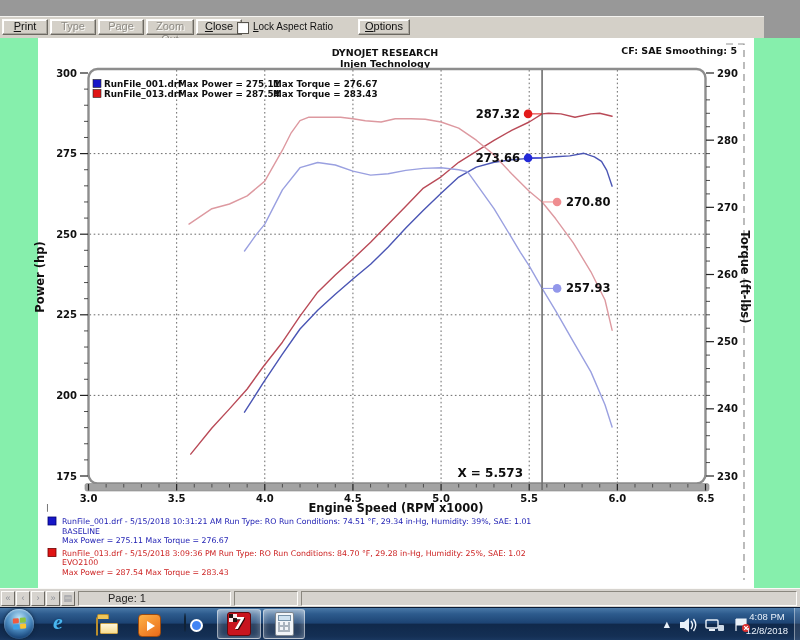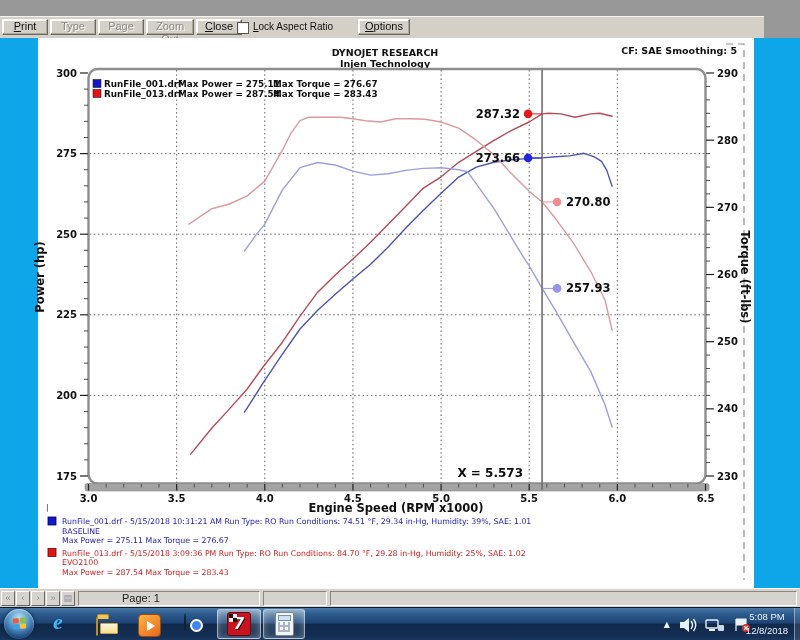--- a/index.html
+++ b/index.html
@@ -29,42 +29,42 @@
   .tb-btn{position:absolute;top:2px;height:16px;box-sizing:border-box;background:#d4d0c8;
     border:1px solid;border-color:#fdfcfa #6c6962 #6c6962 #fdfcfa;box-shadow:inset -1px -1px 0 #a9a69e,inset 1px 1px 0 #ffffff;
     font-size:11px;color:#111;text-align:center;line-height:13px;display:inline-block;}
   .tb-btn.disabled{color:#8e8b84;text-shadow:1px 1px 0 #fdfdfb;}
   .acc::first-letter{text-decoration:underline;}
   .checkbox{position:absolute;left:237px;top:5px;width:10px;height:10px;background:#fff;
     border:1px solid #58554e;box-shadow:inset 1px 1px 0 #9996902e;}
   .chk-label{position:absolute;left:253px;top:4px;font-size:10px;color:#111;display:inline-block;}
 
   
-  .preview{position:absolute;left:0;top:38px;width:800px;height:550px;background:#0ea5e9;}
+  .preview{position:absolute;left:0;top:38px;width:800px;height:550px;background:#86efac;}
   .preview svg{position:absolute;left:0;top:0;}
   .frame{fill:none;stroke:#8d8d8d;stroke-width:2.4;}
   .axisbar{fill:#a3a3a3;stroke:#868686;stroke-width:.6;}
   .hdr{font:bold 9.5px "DejaVu Sans",sans-serif;fill:#101010;}
   .leg{font:bold 8.8px "DejaVu Sans",sans-serif;fill:#101010;}
   .axt{font:bold 11.5px "DejaVu Sans",sans-serif;fill:#101010;}
   .tickl{font:bold 10px "DejaVu Sans",sans-serif;fill:#101010;}
   .mlabel{font:bold 11.5px "DejaVu Sans",sans-serif;fill:#0d0d0d;}
   .cursorl{font:bold 12px "DejaVu Sans",sans-serif;fill:#0d0d0d;}
   .inf{font:7.8px "DejaVu Sans",sans-serif;}
   .dashline{fill:none;stroke:#8f8f8f;stroke-width:1.2;stroke-dasharray:7 5;}
 
   
   .statusbar{position:absolute;left:0;top:588px;width:800px;height:19px;background:#d6d3ce;
     border-top:1px solid #fbfaf8;display:flex;align-items:center;box-sizing:border-box;}
   .sb-btn{width:14px;height:15px;margin-left:1px;box-sizing:border-box;background:#d6d3ce;
     border:1px solid;border-color:#fdfcfa #6c6962 #6c6962 #fdfcfa;font-size:9px;color:#8d9098;
     text-align:center;line-height:13px;}
   .sb-panel{height:15px;box-sizing:border-box;border:1px solid;border-color:#8a877f #fdfcfa #fdfcfa #8a877f;
     font-size:11px;color:#222;line-height:13px;margin-left:3px;}
-  .sb-page{width:182px;padding-left:43px;}
+  .sb-page{width:153px;padding-left:29px;}
   .sb-mid{width:64px;} .sb-rest{flex:1;margin-right:3px;}
 
   
   .taskbar{position:absolute;left:0;top:607px;width:800px;height:33px;
     background:linear-gradient(180deg,#4a79a8 0%,#2d5b8d 18%,#1d4474 45%,#10294b 50%,#142f54 85%,#1b3a63 100%);
     border-top:1px solid #0a1c36;}
   .orb{position:absolute;left:4px;top:1px;width:30px;height:30px;border-radius:50%;
     background:radial-gradient(circle at 50% 30%,#b9e2f8 0%,#4c8cc2 45%,#1c4a7e 75%,#12355e 100%);
     box-shadow:inset 0 1px 2px #e8f6ffaa,0 0 4px #0b2038;display:flex;align-items:center;justify-content:center;}
   .winflag{width:13px;height:12px;display:grid;grid-template-columns:6px 6px;grid-template-rows:5px 5px;gap:1px;transform:rotate(-3deg) skewY(-3deg);}
@@ -350,18 +350,18 @@
           <rect x="40" y="9" width="6" height="6" rx="1" fill="#cdd9e6"></rect>
         </g>
         <g>
           <path d="M58 3 v12 M58 3 h10 v6 h-10" fill="#e9f1f9" stroke="#e9f1f9" stroke-width="1.2"></path>
           <circle cx="68" cy="12" r="4" fill="#d83030"></circle>
           <path d="M66.2 10.2 l3.6 3.6 M69.8 10.2 l-3.6 3.6" stroke="#fff" stroke-width="1.2"></path>
         </g>
       </svg>
     </span>
     <span class="clock">
-      <div>5:08 PM</div>
+      <div>4:08 PM</div>
       <div>12/8/2018</div>
     </span>
     <span class="show-desktop"></span>
   </div>
 </div>
 
 </body></html>

